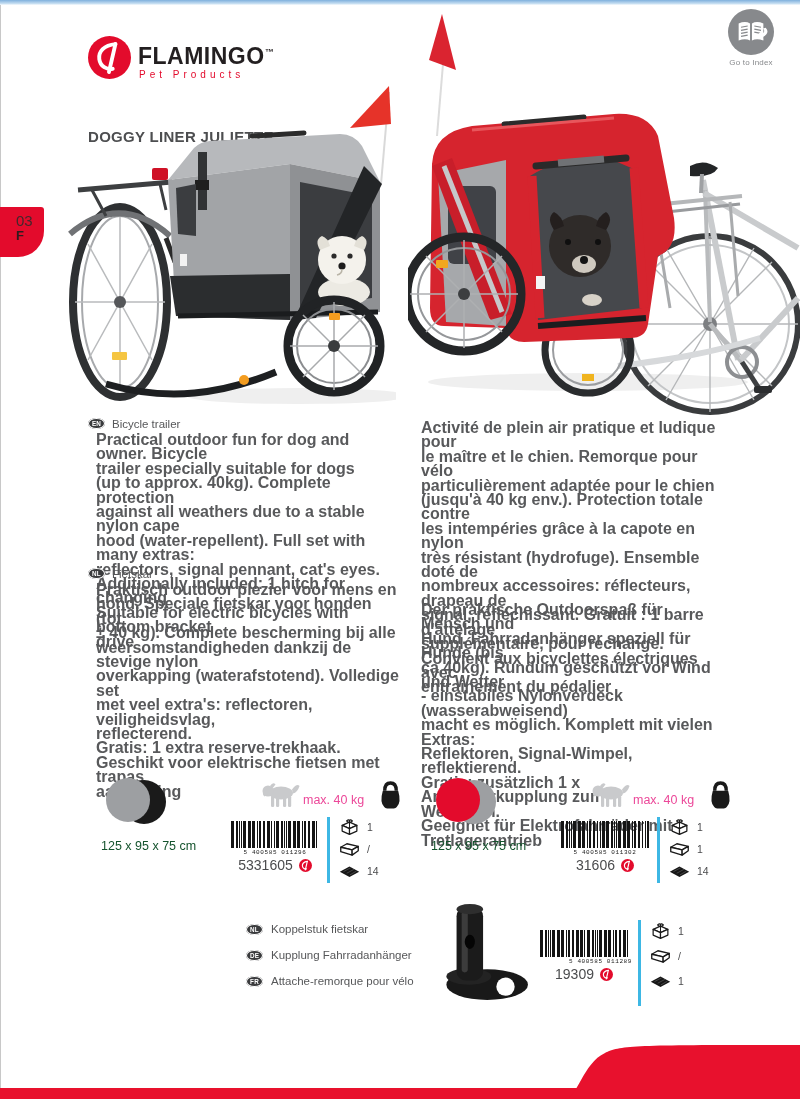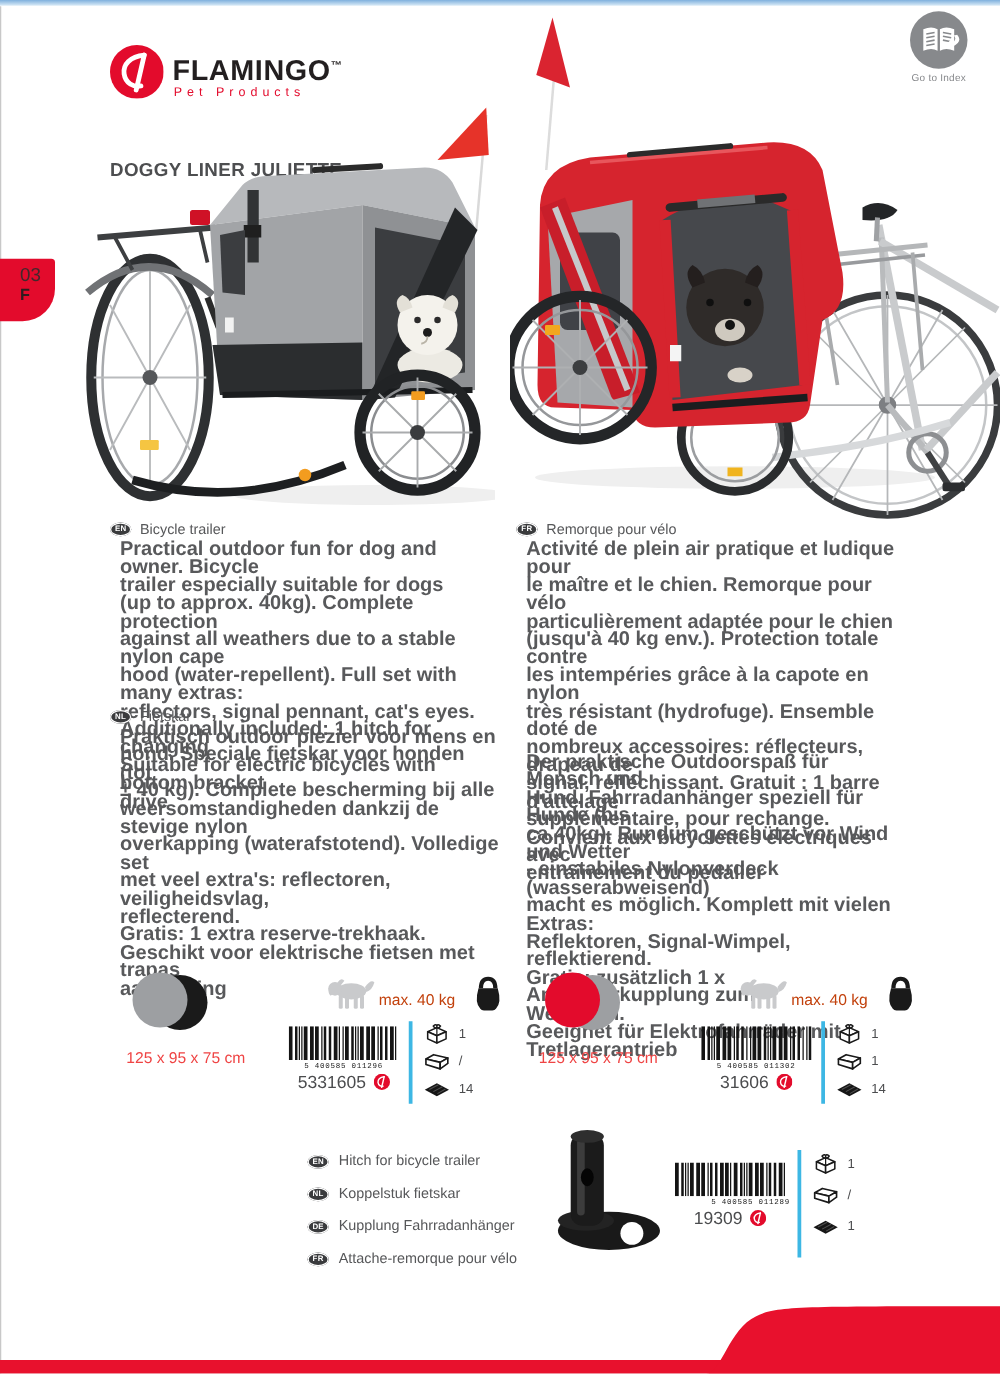--- a/index.html
+++ b/index.html
@@ -36,23 +36,23 @@
              white-space:pre-line;color:#58595b;font-weight:bold;}
   .lang-badge{flex:0 0 auto;display:inline-block;width:17px;height:11px;border-radius:50%;
               background:#3a3b3d;color:#fff;font-size:6.3px;font-weight:bold;line-height:11px;
               text-align:center;letter-spacing:.2px;box-shadow:0 0 0 1px #fff inset;}
   
   .spec{position:absolute;top:773px;width:324px;height:134px;}
   .sw{position:absolute;width:44px;height:44px;border-radius:50%;}
   .sw.back{left:37px;top:7px;}
   .sw.front{left:21px;top:5px;}
   .dog-ic{position:absolute;left:176px;top:8px;width:40px;height:30px;}
-  .maxw{position:absolute;left:218px;top:20px;font-size:12.5px;color:#c2410c;white-space:nowrap;}
+  .maxw{position:absolute;left:218px;top:20px;font-size:12.5px;color:#ec4899;white-space:nowrap;}
   .kett{position:absolute;left:293px;top:7px;width:25px;height:31px;}
-  .dims{position:absolute;left:16px;top:66px;font-size:12.5px;color:#ef4444;}
+  .dims{position:absolute;left:16px;top:66px;font-size:12.5px;color:#14532d;}
   .bc{position:absolute;width:96px;text-align:center;}
   .spec .bc{left:142px;top:48px;}
   .bars{height:27px;width:88px;margin:0 auto;overflow:hidden;white-space:nowrap;font-size:0;text-align:left;}
   .bars i,.bars s{display:inline-block;height:100%;}
   .bars i{background:#141414;}
   .ean{font-family:"Liberation Mono",monospace;font-size:6px;letter-spacing:.6px;color:#1a1a1a;
        margin-top:1px;white-space:nowrap;}
   .skurow{display:flex;justify-content:center;align-items:center;gap:6px;margin-top:1px;}
   .sku{font-size:14px;color:#4b4c4e;}
   .sku-dot{width:13px;height:13px;}
@@ -298,24 +298,20 @@
 weersomstandigheden dankzij de stevige nylon
 overkapping (waterafstotend). Volledige set
 met veel extra's: reflectoren, veiligheidsvlag,
 reflecterend.
 Gratis: 1 extra reserve-trekhaak.
 Geschikt voor elektrische fietsen met trapas
 aandrijving</div>
   </div>
 
   <div class="desc" style="left:413px;top:418px">
-    <div class="desc-head">
-      <span class="lang-badge">FR</span>
-      <span class="desc-title">Remorque pour vélo</span>
-    </div>
     <div class="desc-body">Activité de plein air pratique et ludique pour
 le maître et le chien. Remorque pour vélo
 particulièrement adaptée pour le chien
 (jusqu'à 40 kg env.). Protection totale contre
 les intempéries grâce à la capote en nylon
 très résistant (hydrofuge). Ensemble doté de
 nombreux accessoires: réflecteurs, drapeau de
 signal, réfléchissant. Gratuit : 1 barre d'attelage
 supplémentaire, pour rechange.
 Convient aux bicyclettes électriques avec
@@ -413,24 +409,20 @@
     <div class="qr r3">
       <svg>
           <use href="#sym-pallet"></use>
         </svg>
       <span class="qv">14</span>
     </div>
   </div>
 
   <div class="hitch-names">
     <div class="hitch-name-row">
-      <span class="lang-badge">EN</span>
-      <span class="hitch-label">Hitch for bicycle trailer</span>
-    </div>
-    <div class="hitch-name-row">
       <span class="lang-badge">NL</span>
       <span class="hitch-label">Koppelstuk fietskar</span>
     </div>
     <div class="hitch-name-row">
       <span class="lang-badge">DE</span>
       <span class="hitch-label">Kupplung Fahrradanhänger</span>
     </div>
     <div class="hitch-name-row">
       <span class="lang-badge">FR</span>
       <span class="hitch-label">Attache-remorque pour vélo</span>

